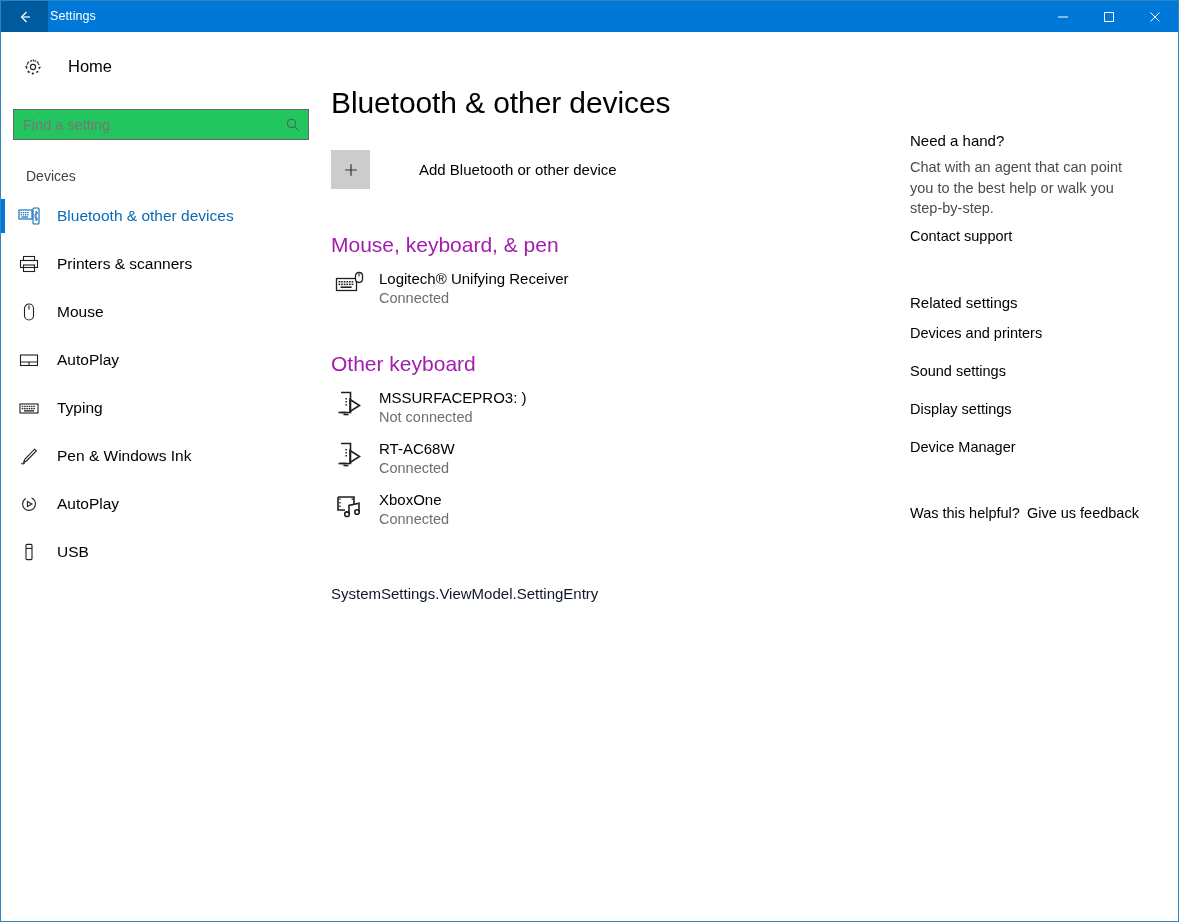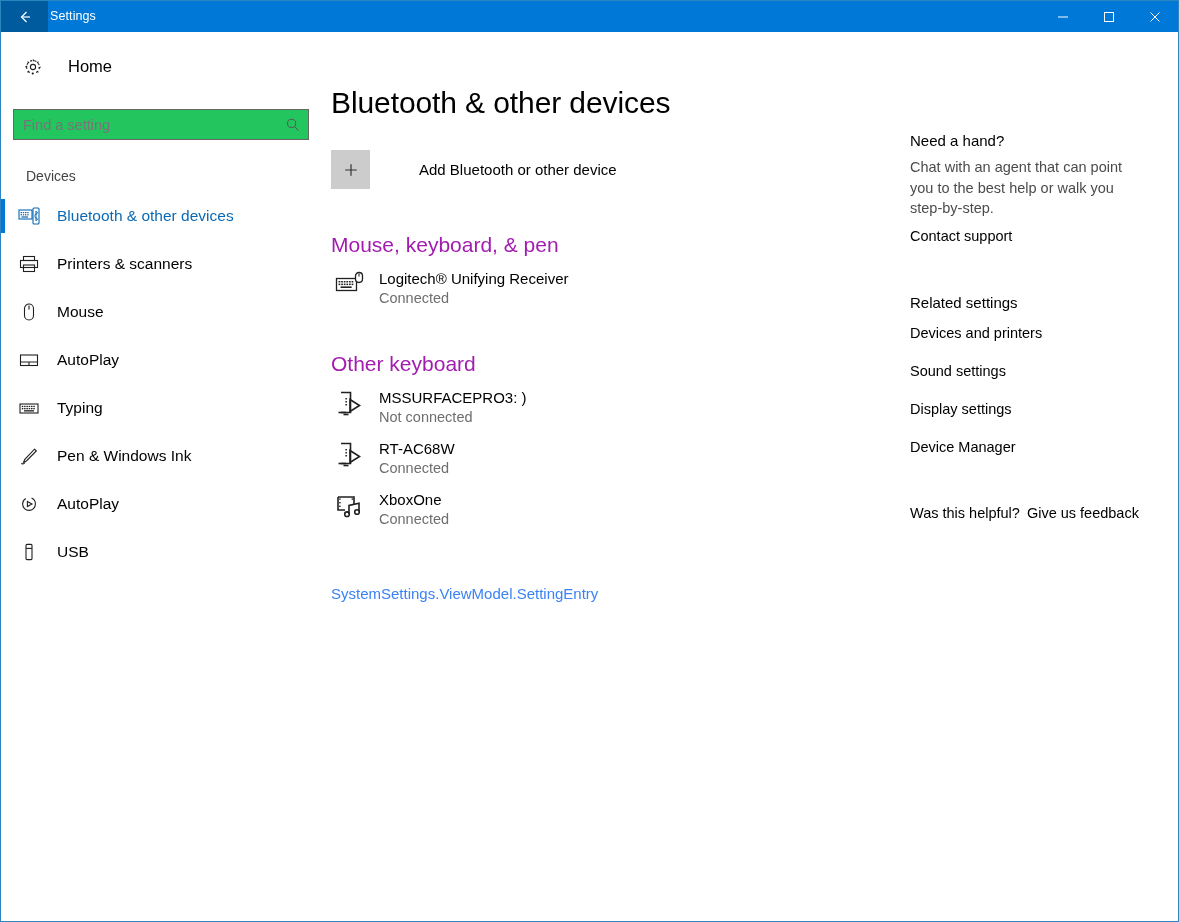--- a/index.html
+++ b/index.html
@@ -231,21 +231,21 @@
     line-height: 19px;
   }
   .dev-status {
     font-size: 14.5px;
     color: #6e6e6e;
     line-height: 20px;
   }
 
   .debug-text {
     font-size: 15px;
-    color: #3b82f6;
+    color: #0f172a;
     margin: 56px 0 0 8px;
   }
 
   
   .right-panel {
     width: 268px;
     flex: 0 0 268px;
     padding-top: 100px;
     box-sizing: border-box;
   }

